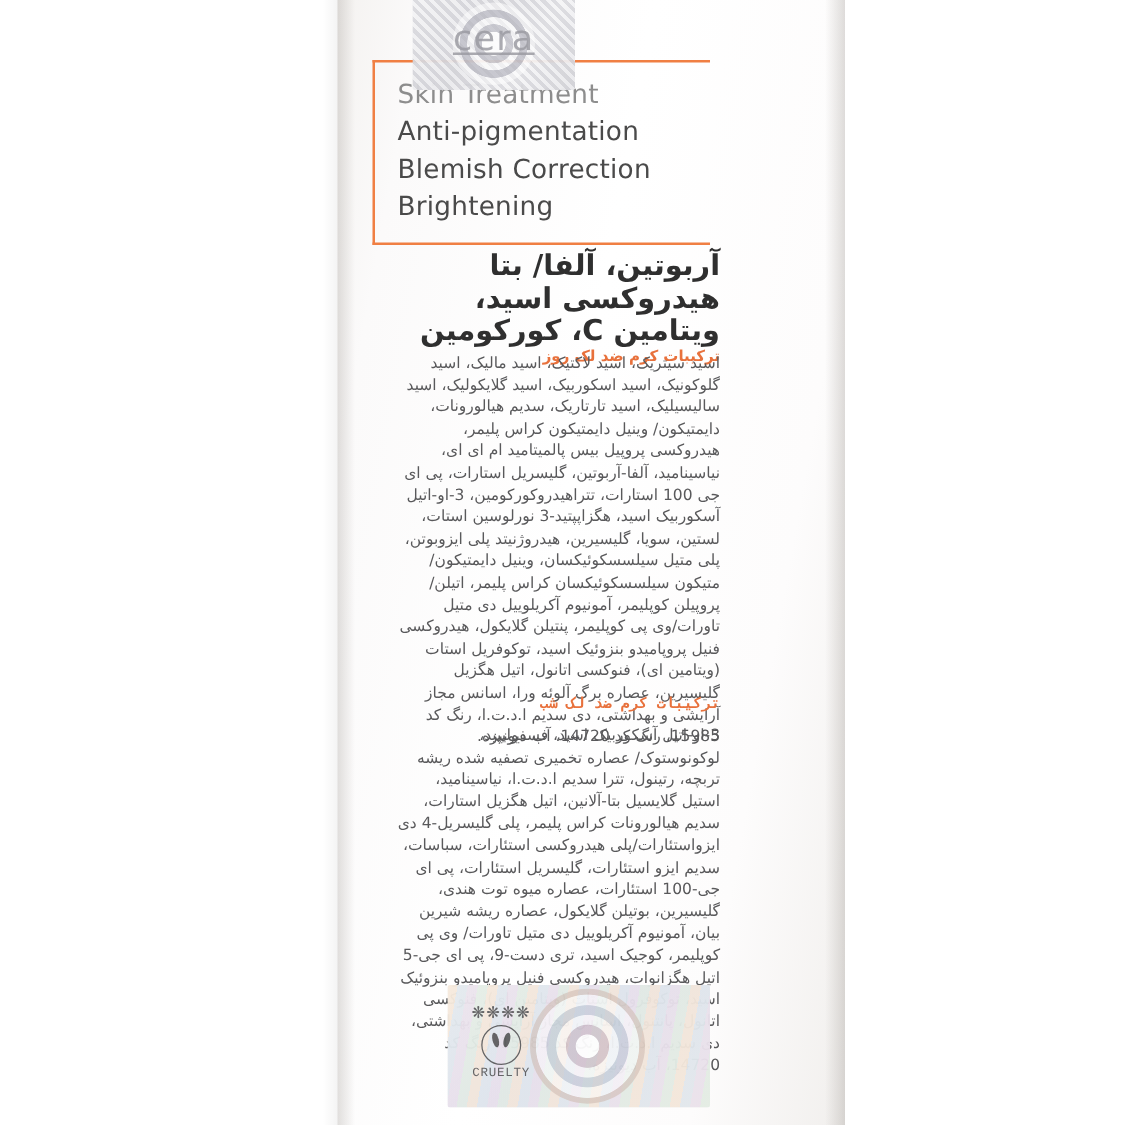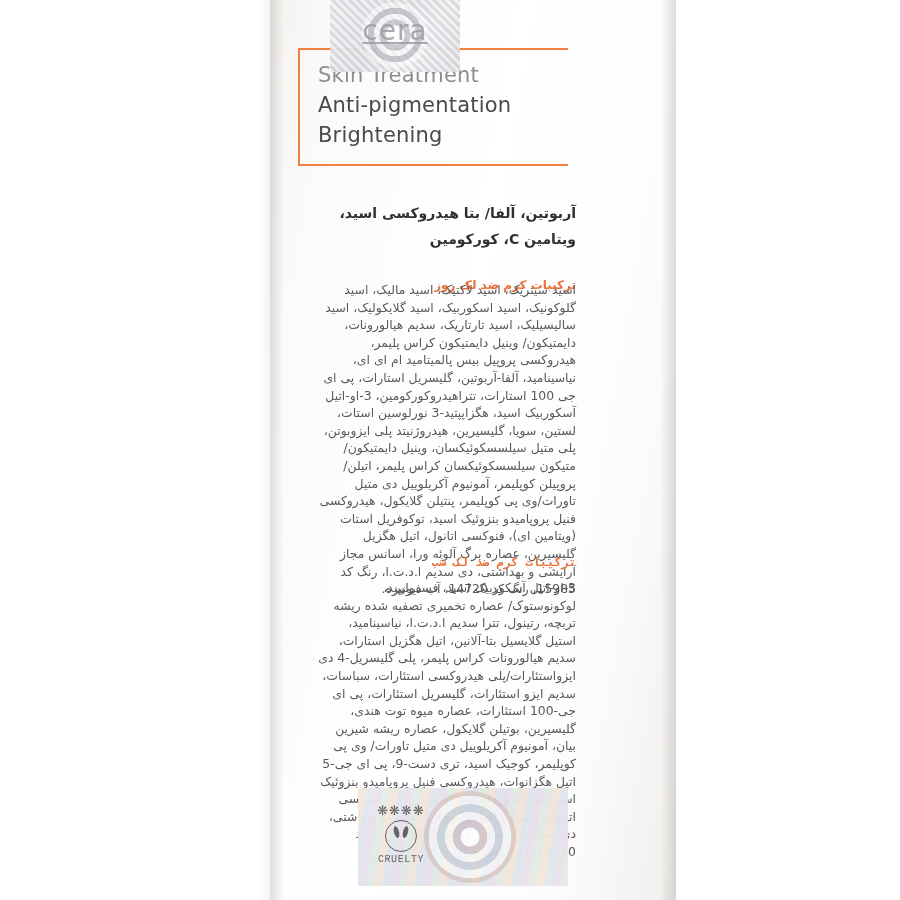--- a/index.html
+++ b/index.html
@@ -75,21 +75,21 @@
   }
 
   
   .fa-block {
     position: absolute;
     direction: rtl;
     text-align: right;
     font-family: "DejaVu Sans", sans-serif;
   }
   .fa-heading {
-    font-size: 14px;
+    font-size: 23px;
     line-height: 26px;
     color: #2f2f2f;
     font-weight: bold;
   }
   .fa-subhead {
     font-size: 12px;
     line-height: 18px;
     color: #e8713c;
     font-weight: bold;
     margin-top: 26px;
@@ -242,20 +242,21 @@
 <div id="stage">
 
   <div class="edge-shadow-left"></div>
   <div class="edge-shadow-right"></div>
 
   <div id="carton">
 
     <div class="claims">
       <div class="line faded">Skin Treatment</div>
       <div class="line">Anti-pigmentation</div>
+      <div class="line">Blemish Correction</div>
       <div class="line">Brightening</div>
     </div>
 
     <div id="day-heading" class="fa-block fa-heading">آربوتین، آلفا/ بتا هیدروکسی اسید، ویتامین C، کورکومین</div>
     <div id="day-sub" class="fa-block fa-subhead">ترکیبات کرم ضد لک روز</div>
     <div id="day-body" class="fa-block fa-body">اسید سیتریک، اسید لاکتیک، اسید مالیک، اسید گلوکونیک، اسید اسکوربیک، اسید گلایکولیک، اسید سالیسیلیک، اسید تارتاریک، سدیم هیالورونات، دایمتیکون/ وینیل دایمتیکون کراس پلیمر، هیدروکسی پروپیل بیس پالمیتامید ام ای ای، نیاسینامید، آلفا-آربوتین، گلیسریل استارات، پی ای جی 100 استارات، تتراهیدروکورکومین، 3-او-اتیل آسکوربیک اسید، هگزاپپتید-3 نورلوسین استات، لستین، سویا، گلیسیرین، هیدروژنیتد پلی ایزوبوتن، پلی متیل سیلسسکوئیکسان، وینیل دایمتیکون/ متیکون سیلسسکوئیکسان کراس پلیمر، اتیلن/پروپیلن کوپلیمر، آمونیوم آکریلوییل دی متیل تاورات/وی پی کوپلیمر، پنتیلن گلایکول، هیدروکسی فنیل پروپامیدو بنزوئیک اسید، توکوفریل استات (ویتامین ای)، فنوکسی اتانول، اتیل هگزیل گلیسیرین، عصاره برگ آلوئه ورا، اسانس مجاز آرایشی و بهداشتی، دی سدیم ا.د.ت.ا، رنگ کد 15985، رنگ کد 14720، آب دیونیزه.</div>
 
     <div id="night-sub" class="fa-block fa-subhead">ترکیبات کرم ضد لک شب</div>
     <div id="night-body" class="fa-block fa-body">3-او-اتیل آسکوربیک اسید، فسفولیپید، لوکونوستوک/ عصاره تخمیری تصفیه شده ریشه تربچه، رتینول، تترا سدیم ا.د.ت.ا، نیاسینامید، استیل گلایسیل بتا-آلانین، اتیل هگزیل استارات، سدیم هیالورونات کراس پلیمر، پلی گلیسریل-4 دی ایزواستئارات/پلی هیدروکسی استئارات، سباسات، سدیم ایزو استئارات، گلیسریل استئارات، پی ای جی-100 استئارات، عصاره میوه توت هندی، گلیسیرین، بوتیلن گلایکول، عصاره ریشه شیرین بیان، آمونیوم آکریلوییل دی متیل تاورات/ وی پی کوپلیمر، کوجیک اسید، تری دست-9، پی ای جی-5 اتیل هگزانوات، هیدروکسی فنیل پروپامیدو بنزوئیک اسید، توکوفرول استات (ویتامین ای)، فنوکسی اتانول، پانتنول، اسانس مجاز آرایشی و بهداشتی، دی سدیم ا.د.ت.ا، رنگ کد 15985، رنگ کد 14720، آب دیونیزه.</div>
 

